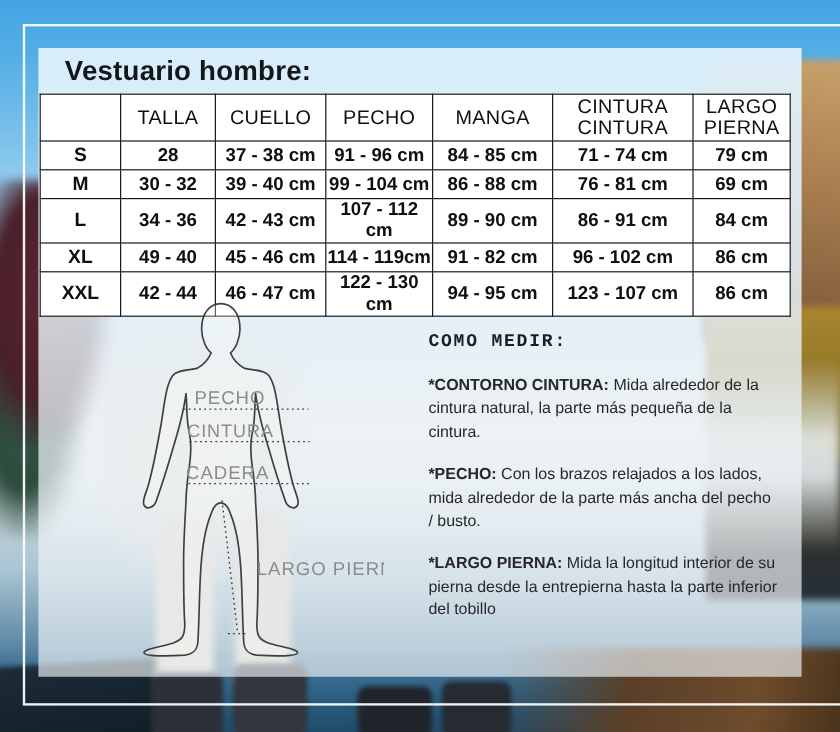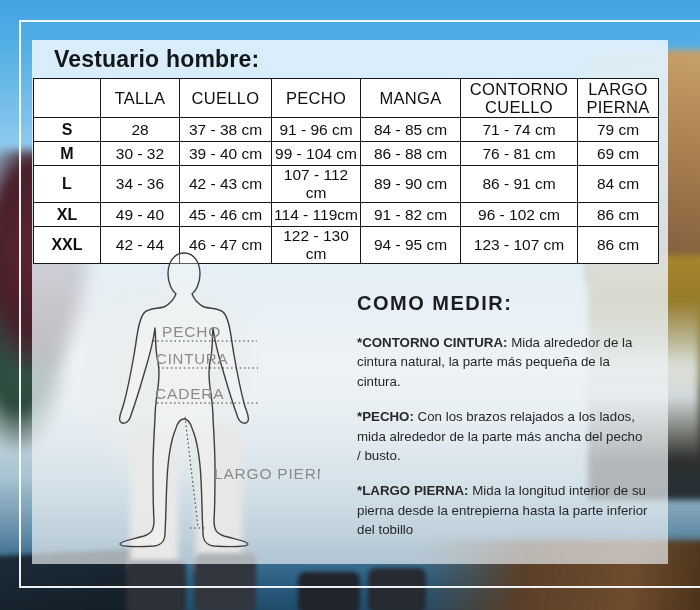--- a/index.html
+++ b/index.html
@@ -55,30 +55,30 @@
   .panel-title { position:absolute; left:22px; top:6px; font-size:23px; font-weight:600;
     color:#14171a; letter-spacing:0.2px; }
 
   .size-table { position:absolute; left:1px; top:38px; border-collapse:collapse;
     table-layout:fixed; background:#ffffff; }
   .size-table th, .size-table td { border:1.6px solid #17191c; text-align:center;
     vertical-align:middle; padding:0; color:#0e0f10; }
   .size-table thead th { height:38px; font-weight:500; font-size:16.5px; line-height:1.12; letter-spacing:0.3px; }
   .size-table tbody tr { height:24px; }
   .size-table tbody th { font-weight:700; font-size:16px; }
-  .size-table tbody td { font-weight:400; font-size:15.5px; }
+  .size-table tbody td { font-weight:700; font-size:15.5px; }
   .c0{width:66px}.c1{width:78px}.c2{width:91px}.c3{width:88px}.c4{width:99px}.c5{width:116px}.c6{width:80px}
 
   .figure-svg { position:absolute; left:78px; top:210px; width:210px; height:312px; }
   .figure-svg text { font-family:"Liberation Sans",sans-serif; fill:#8b8b8b; letter-spacing:0.8px; }
   .body-outline { fill:rgba(252,252,250,0.30); stroke:#3f3f3f; stroke-width:1.4; stroke-linejoin:round; }
   .dotline { fill:none; stroke:#3a3a3a; stroke-width:1.1; stroke-dasharray:1.5,2.8; }
 
   .measure { position:absolute; left:325px; top:236px; width:292px; color:#26282a; }
-  .measure h2 { font-size:20px; font-weight:600; letter-spacing:1.5px; margin:16px 0 18px 0; color:#1b1e21; }
+  .measure h2 { font-size:15px; font-weight:600; letter-spacing:1.5px; margin:0 0 18px 0; color:#1b1e21;font-family:Liberation Mono, monospace; }
   .measure p { font-size:13.3px; line-height:1.46; margin:0 0 16px 0; }
   .measure b { font-weight:700; }
 </style>
 </head>
 <body>
 
 <div class="scene">
 
   <div class="ph ph-cliff"></div>
   <div class="ph ph-autumn"></div>
@@ -103,21 +103,21 @@
     <div class="panel-title">Vestuario hombre:</div>
 
     <table class="size-table">
       <thead>
         <tr>
           <th class="c0"></th>
           <th class="c1">TALLA</th>
           <th class="c2">CUELLO</th>
           <th class="c3">PECHO</th>
           <th class="c4">MANGA</th>
-          <th class="c5">CONTORNO CUELLO</th>
+          <th class="c5">CINTURA CINTURA</th>
           <th class="c6">LARGO PIERNA</th>
         </tr>
       </thead>
       <tbody>
         <tr>
           <th>S</th>
           <td>28</td>
           <td>37 - 38 cm</td>
           <td>91 - 96 cm</td>
           <td>84 - 85 cm</td>

